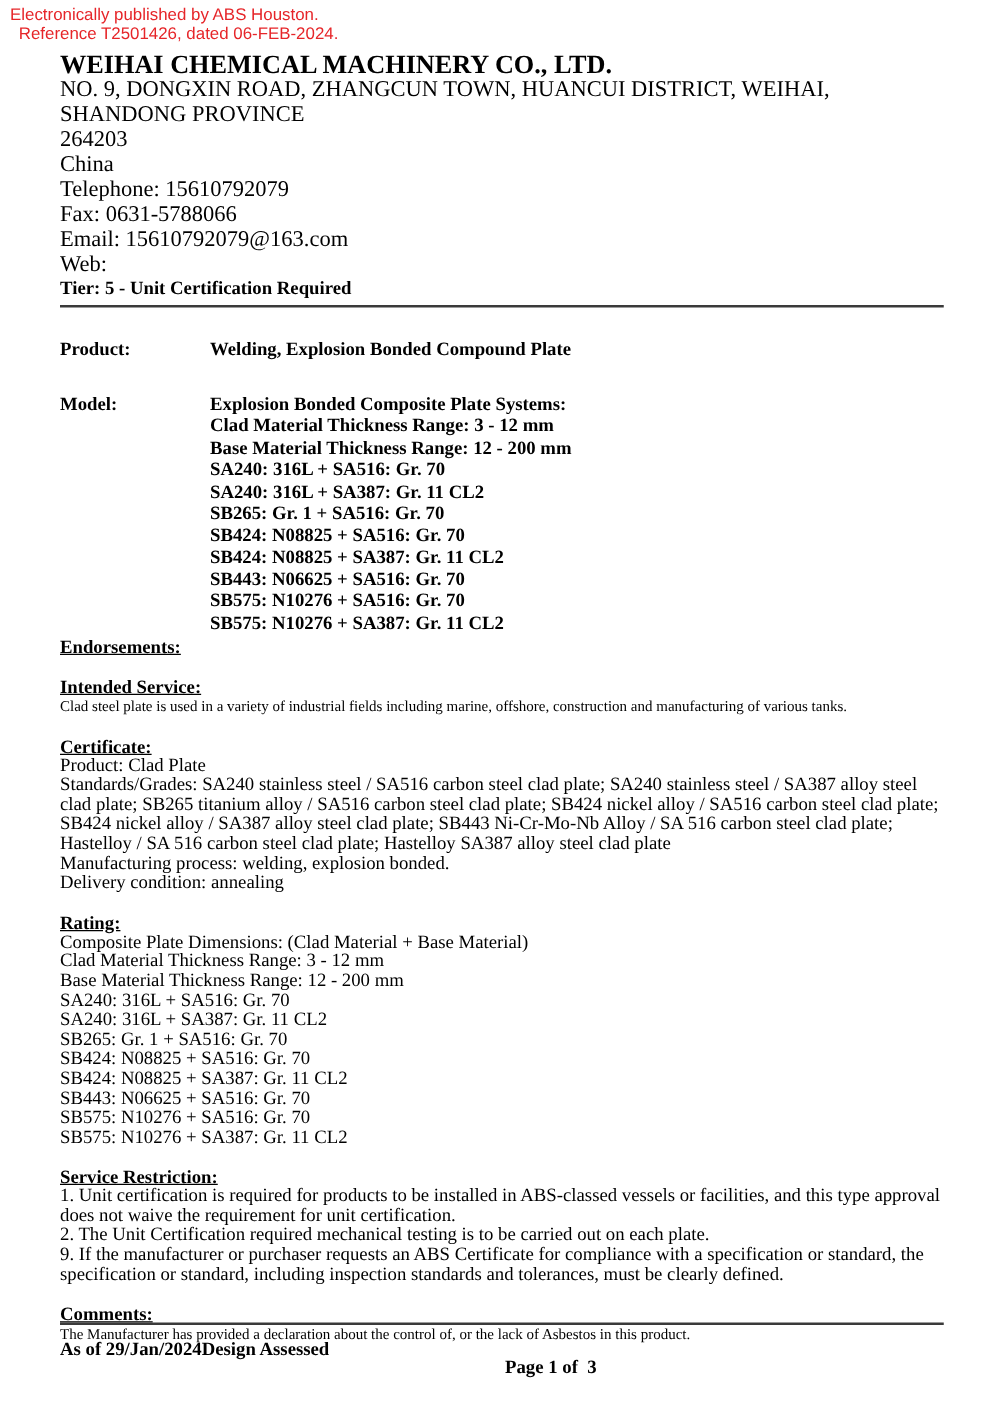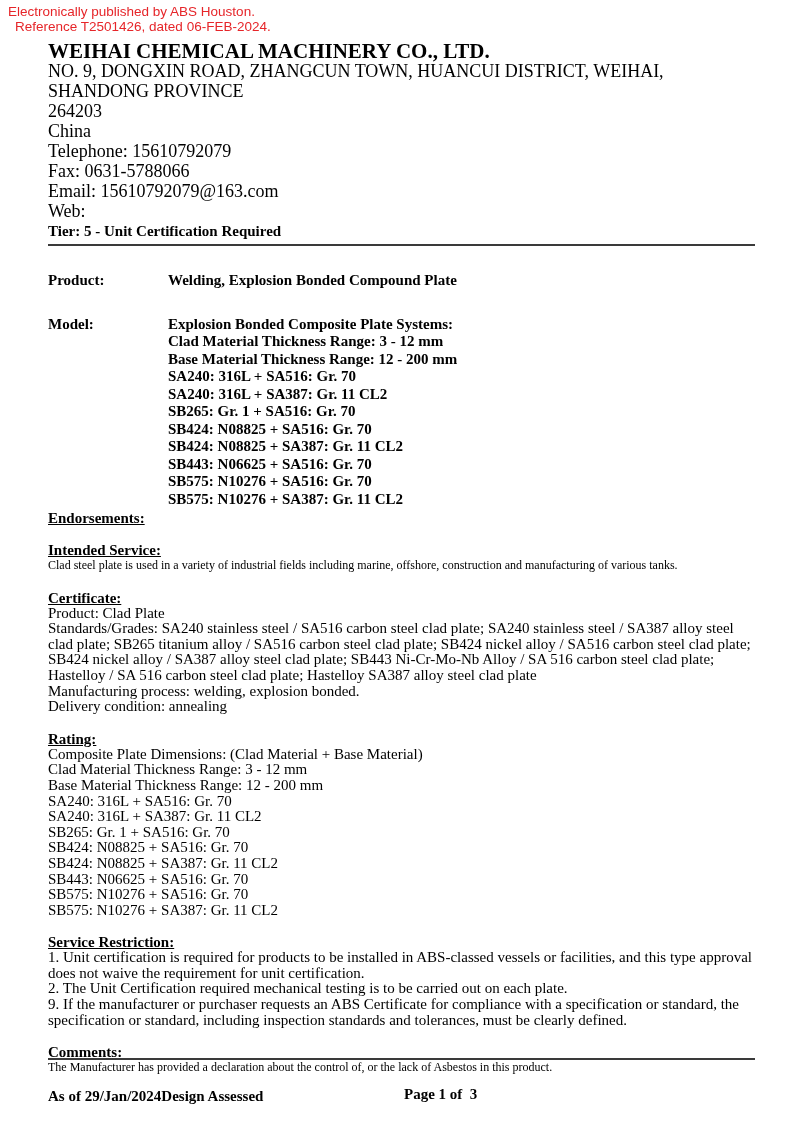--- a/index.html
+++ b/index.html
@@ -43,21 +43,21 @@
   .h-gap { margin-top: 16px; }
   .body-text { font-size: 12px; line-height: 15.6px; margin: 0; }
   .line-list div { font-size: 15px; line-height: 15.6px; }
   .footer {
     position: absolute;
     left: 48px; right: 45px;
     top: 1058px;
     border-top: 2px solid #3a3a3a;
     font-weight: bold;
     font-size: 15px;
-    padding-top: 28px;
+    padding-top: 12px;
   }
   .footer-left { display: inline-block; }
   .footer-page { position: absolute; left: 356px; top: 26px; white-space: pre; }
 </style>
 </head>
 <body>
 
 <div class="notice">
   <div>Electronically published by ABS Houston.</div>
   <div class="notice-line2">Reference T2501426, dated 06-FEB-2024.</div>

